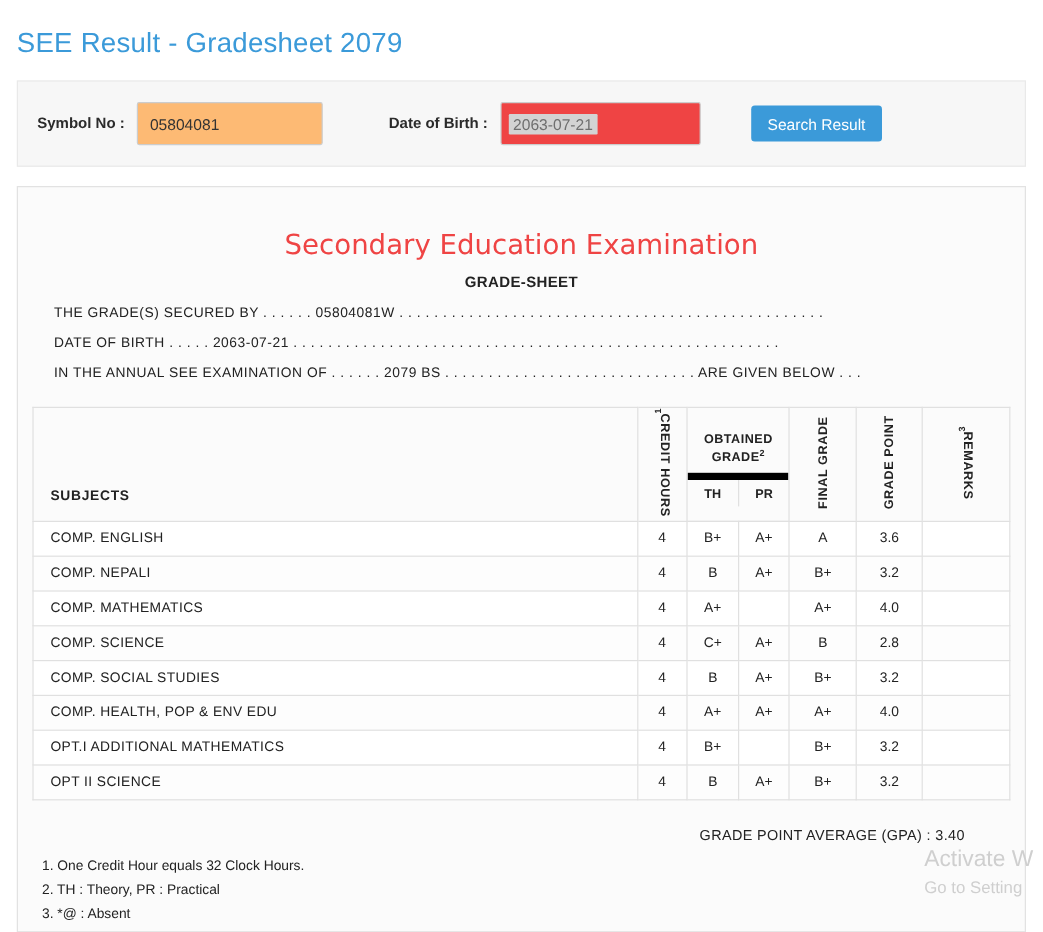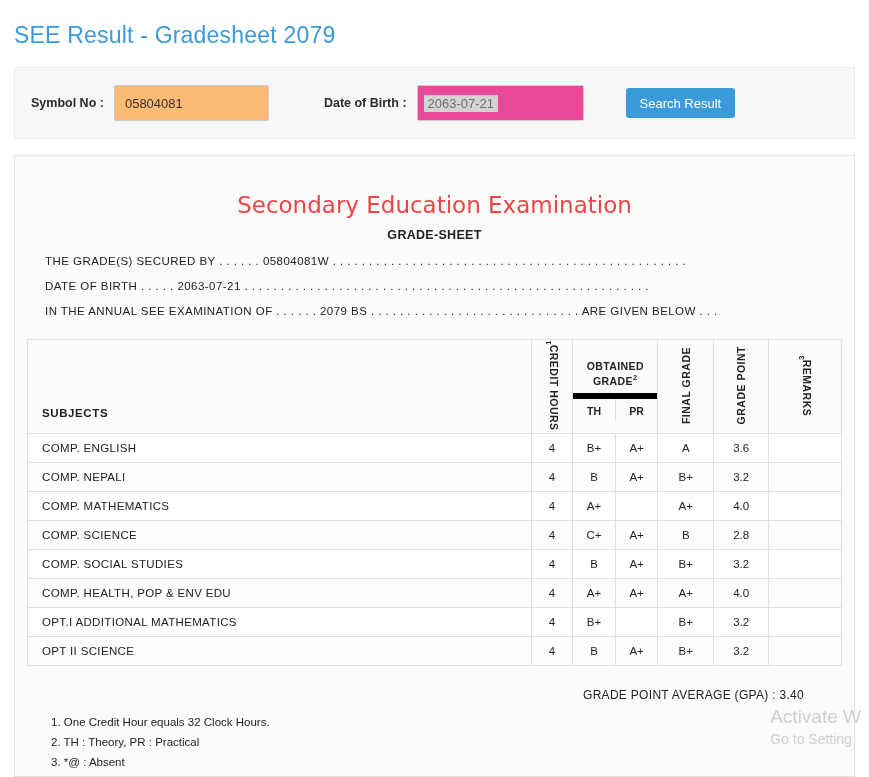--- a/index.html
+++ b/index.html
@@ -51,21 +51,21 @@
     padding: 0 10px;
     border-radius: 2px;
     outline: none;
     font-family: "Liberation Sans", sans-serif;
   }
   .dob-gap { width: 55px; }
   .dob-input {
     width: 167px;
     height: 36px;
     border: 1px solid #cccccc;
-    background: #ec4899;
+    background: #ef4444;
     border-radius: 2px;
     display: flex;
     align-items: center;
     padding: 0 6px;
   }
   .dob-value {
     background: #d3d3d3;
     color: #6f6f6f;
     font-size: 13px;
     padding: 1px 4px;
@@ -203,21 +203,21 @@
   .completed-line {
     text-align: right;
     font-size: 12px;
     color: #222;
     margin: 16px 38px 0 0;
     letter-spacing: 0.3px;
   }
 
   .footnotes {
     position: absolute;
-    left: 36px;
+    left: 20px;
     bottom: 4px;
     font-size: 11.5px;
     color: #222;
     line-height: 1.75;
   }
 
   
   .watermark {
     position: absolute;
     right: 8px;

